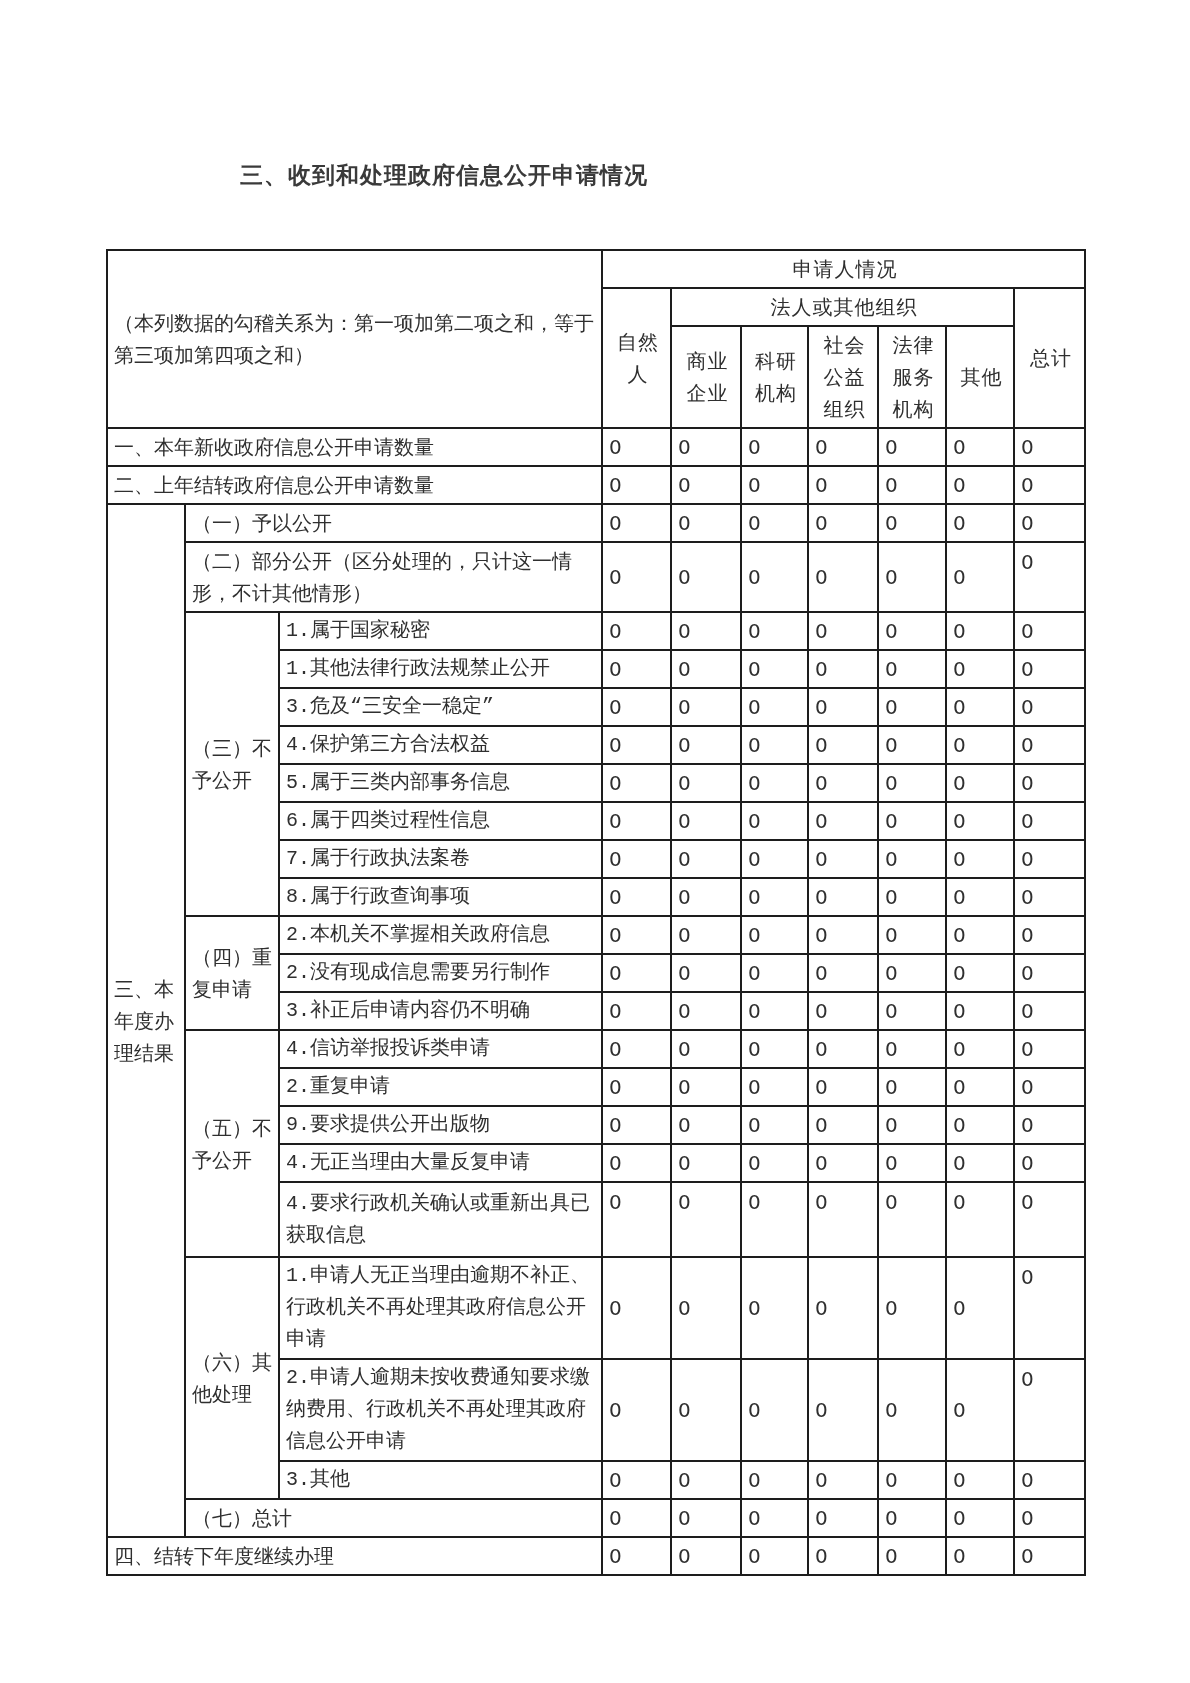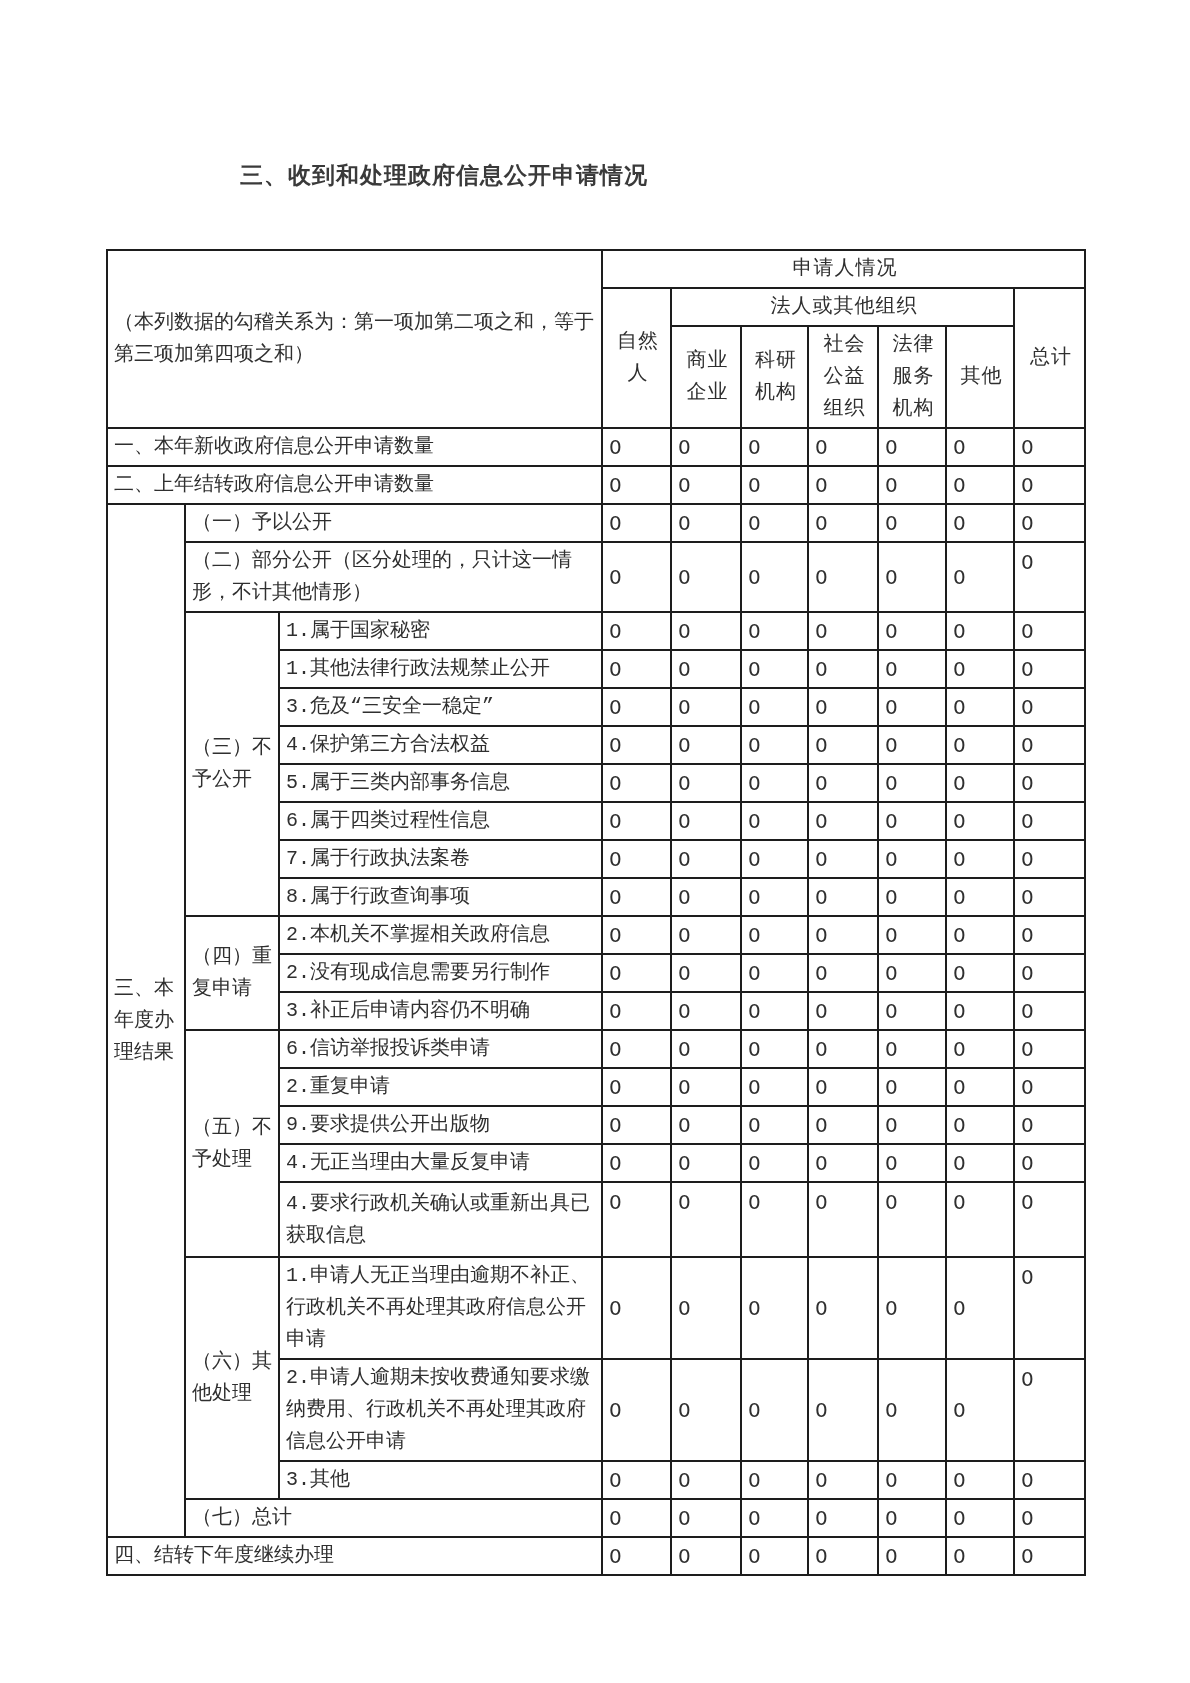--- a/index.html
+++ b/index.html
@@ -51,21 +51,21 @@
     padding-left:13px;
     padding-right:6px;
     line-height:1.75;
   }
   tbody tr { height:33px; }
   tbody tr:nth-child(4)  { height:64px; }
   tbody tr:nth-child(20) { height:75px; }
   tbody tr:nth-child(21) { height:95px; }
   tbody tr:nth-child(22) { height:96px; }
   td.lbl { text-align:left;margin-top:33px; }
-  td.serif { font-family:Liberation Mono, monospace; }
+  td.serif { font-family:Liberation Serif, serif; }
   td.sans  { font-family:Liberation Mono, monospace; font-size:19px; line-height:1.65; }
   td.val {
     font-family:"DejaVu Sans", sans-serif;
     font-size:19px;
     text-align:left;
     padding-left:7px;
   }
   
   tbody tr:nth-child(4)  td.val:last-child,
   tbody tr:nth-child(21) td.val:last-child,
@@ -261,22 +261,22 @@
           <td class="lbl sans">3.补正后申请内容仍不明确</td>
           <td class="val">0</td>
           <td class="val">0</td>
           <td class="val">0</td>
           <td class="val">0</td>
           <td class="val">0</td>
           <td class="val">0</td>
           <td class="val">0</td>
         </tr>
         <tr>
-          <td rowspan="5" class="lbl serif">（五）不予处理</td>
-          <td class="lbl sans">6.信访举报投诉类申请</td>
+          <td rowspan="5" class="lbl serif">（五）不予公开</td>
+          <td class="lbl sans">4.信访举报投诉类申请</td>
           <td class="val">0</td>
           <td class="val">0</td>
           <td class="val">0</td>
           <td class="val">0</td>
           <td class="val">0</td>
           <td class="val">0</td>
           <td class="val">0</td>
         </tr>
         <tr>
           <td class="lbl sans">2.重复申请</td>

